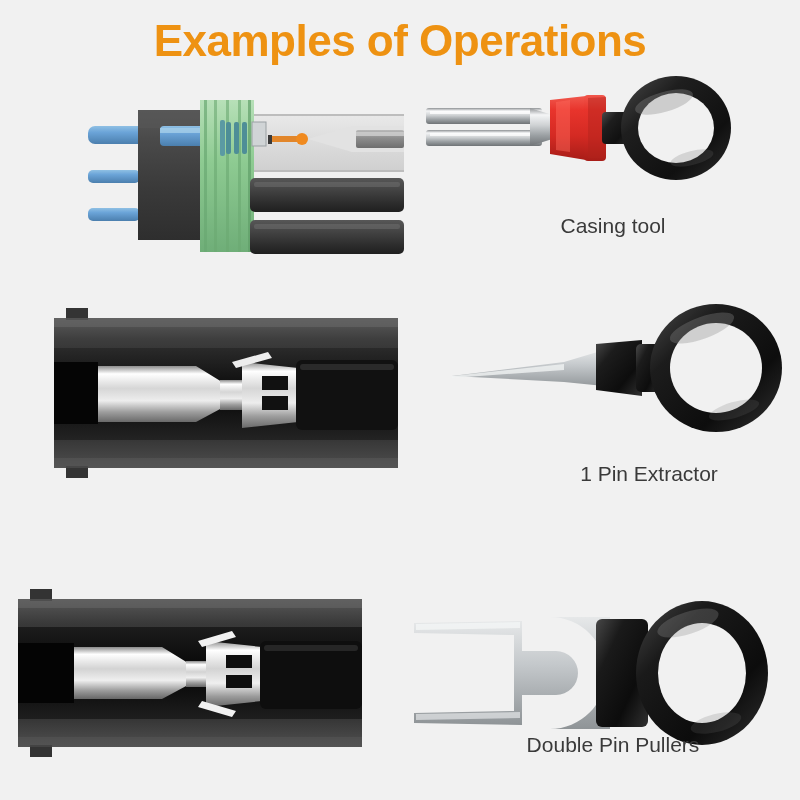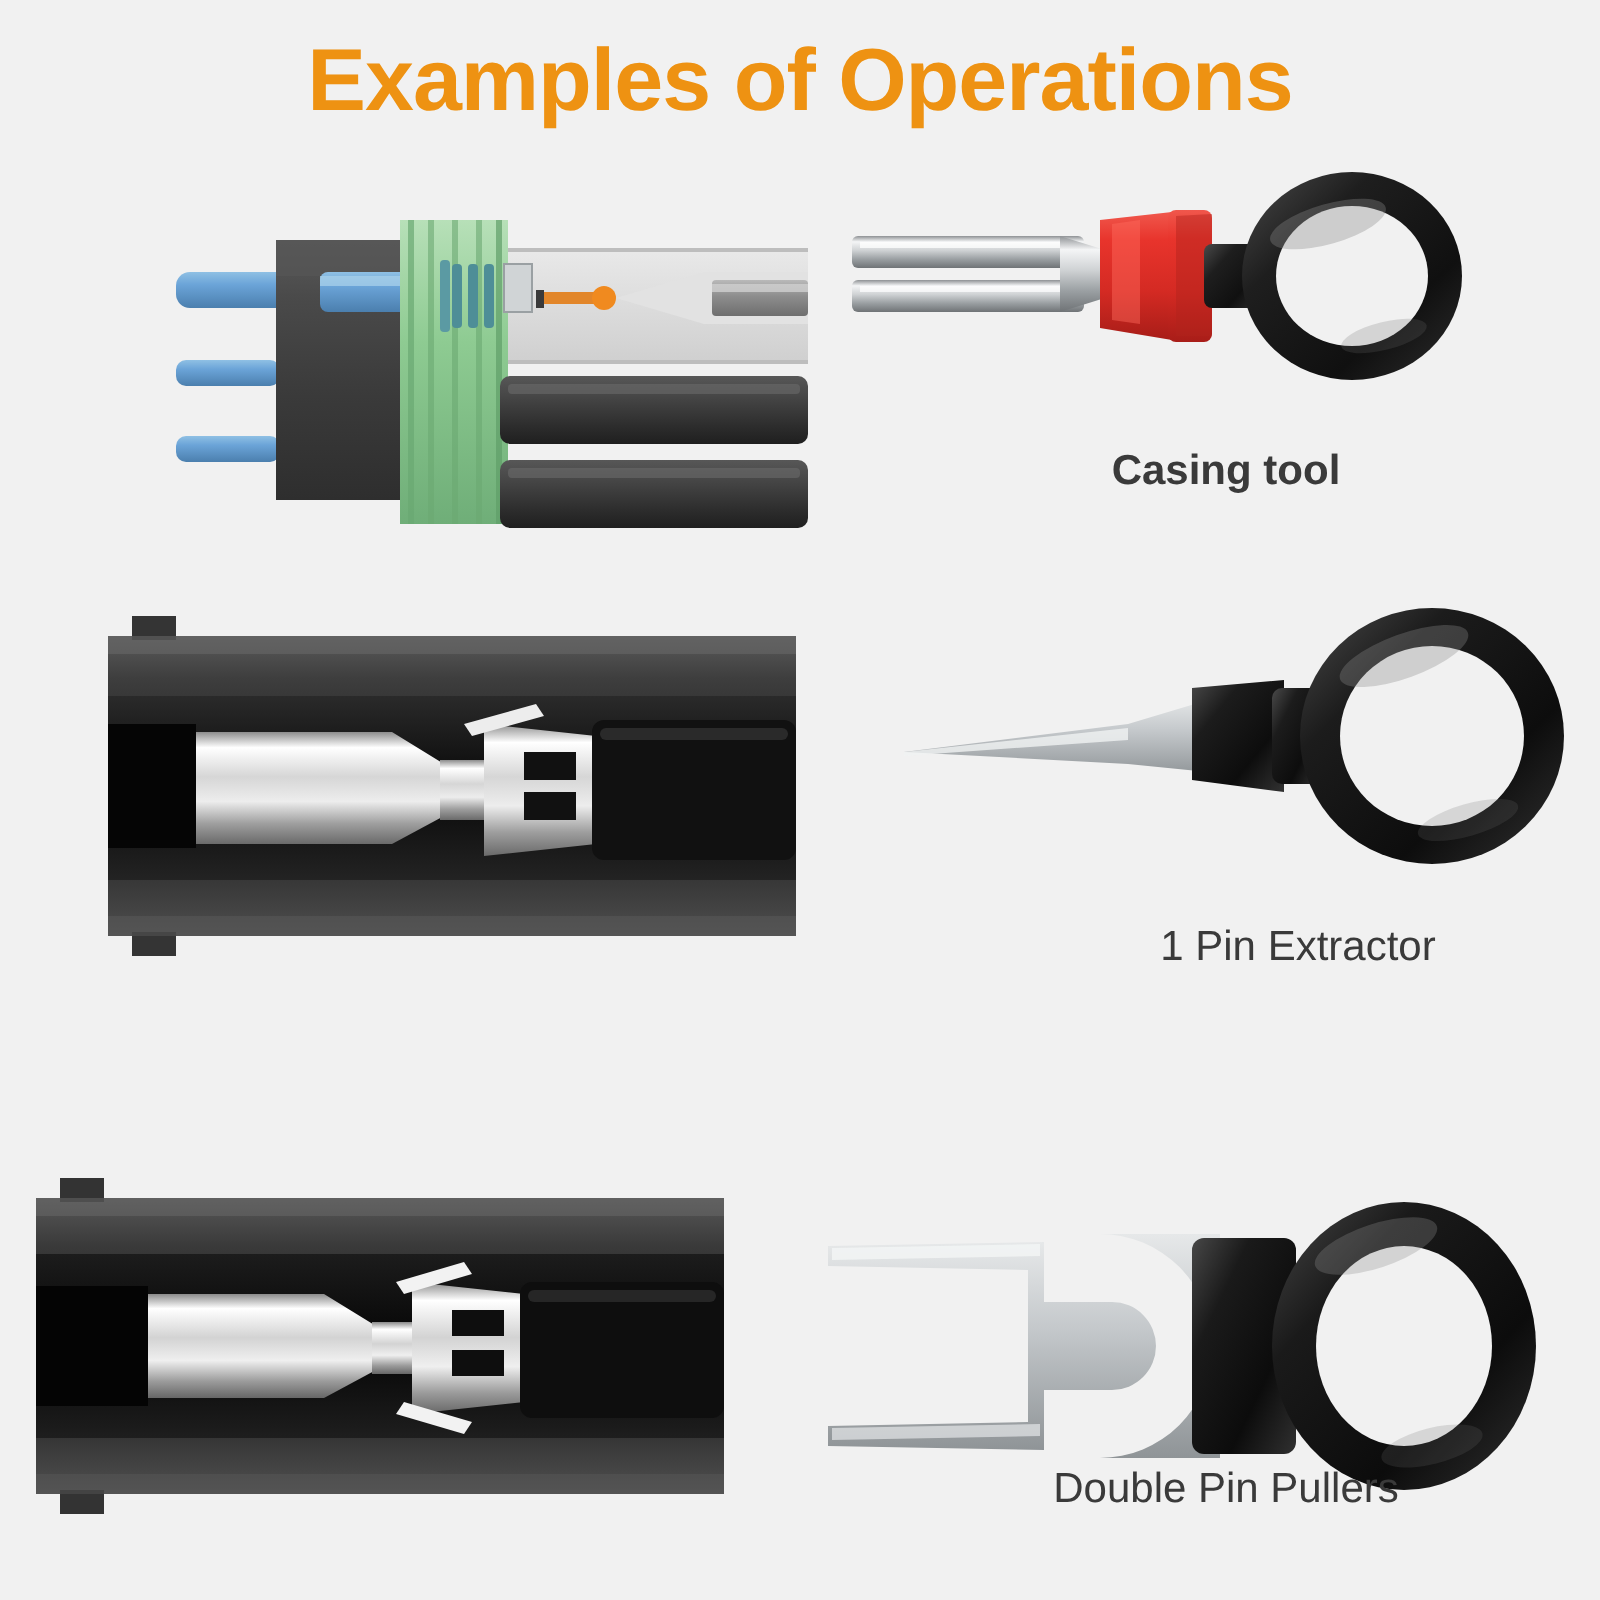--- a/index.html
+++ b/index.html
@@ -31,21 +31,21 @@
     color: #ee9212;
     letter-spacing: -0.5px;
     line-height: 54px;
     white-space: nowrap;
   }
   .row {
     position: absolute;
     left: 0;
     width: 800px;
   }
-  #row-1 { top: 88px;  height: 200px; font-weight: bold; }
+  #row-1 { top: 78px;  height: 200px; }
   #row-2 { top: 300px; height: 220px; margin-left: 36px; }
   #row-3 { top: 583px; height: 205px; }
 
   .panel-left, .panel-right {
     position: absolute;
     top: 0;
   }
   .panel-left  { left: 0;   width: 420px; height: 100%; }
   .panel-right { left: 410px; width: 390px; height: 100%; }
 

